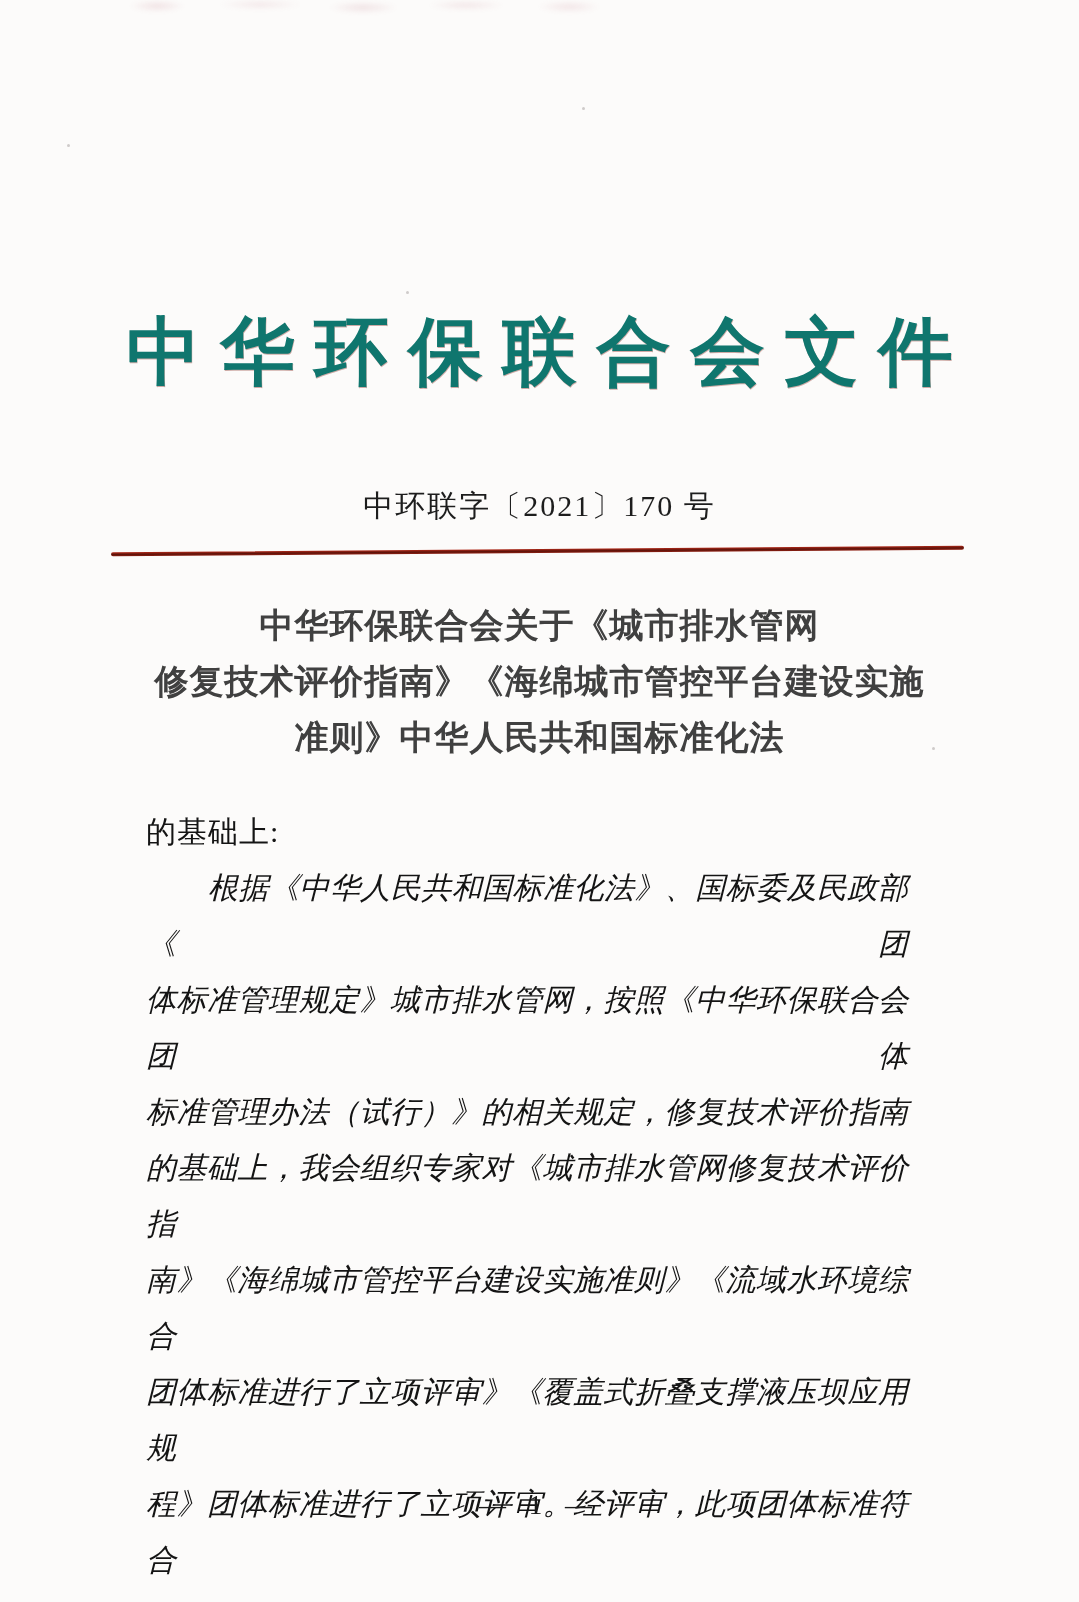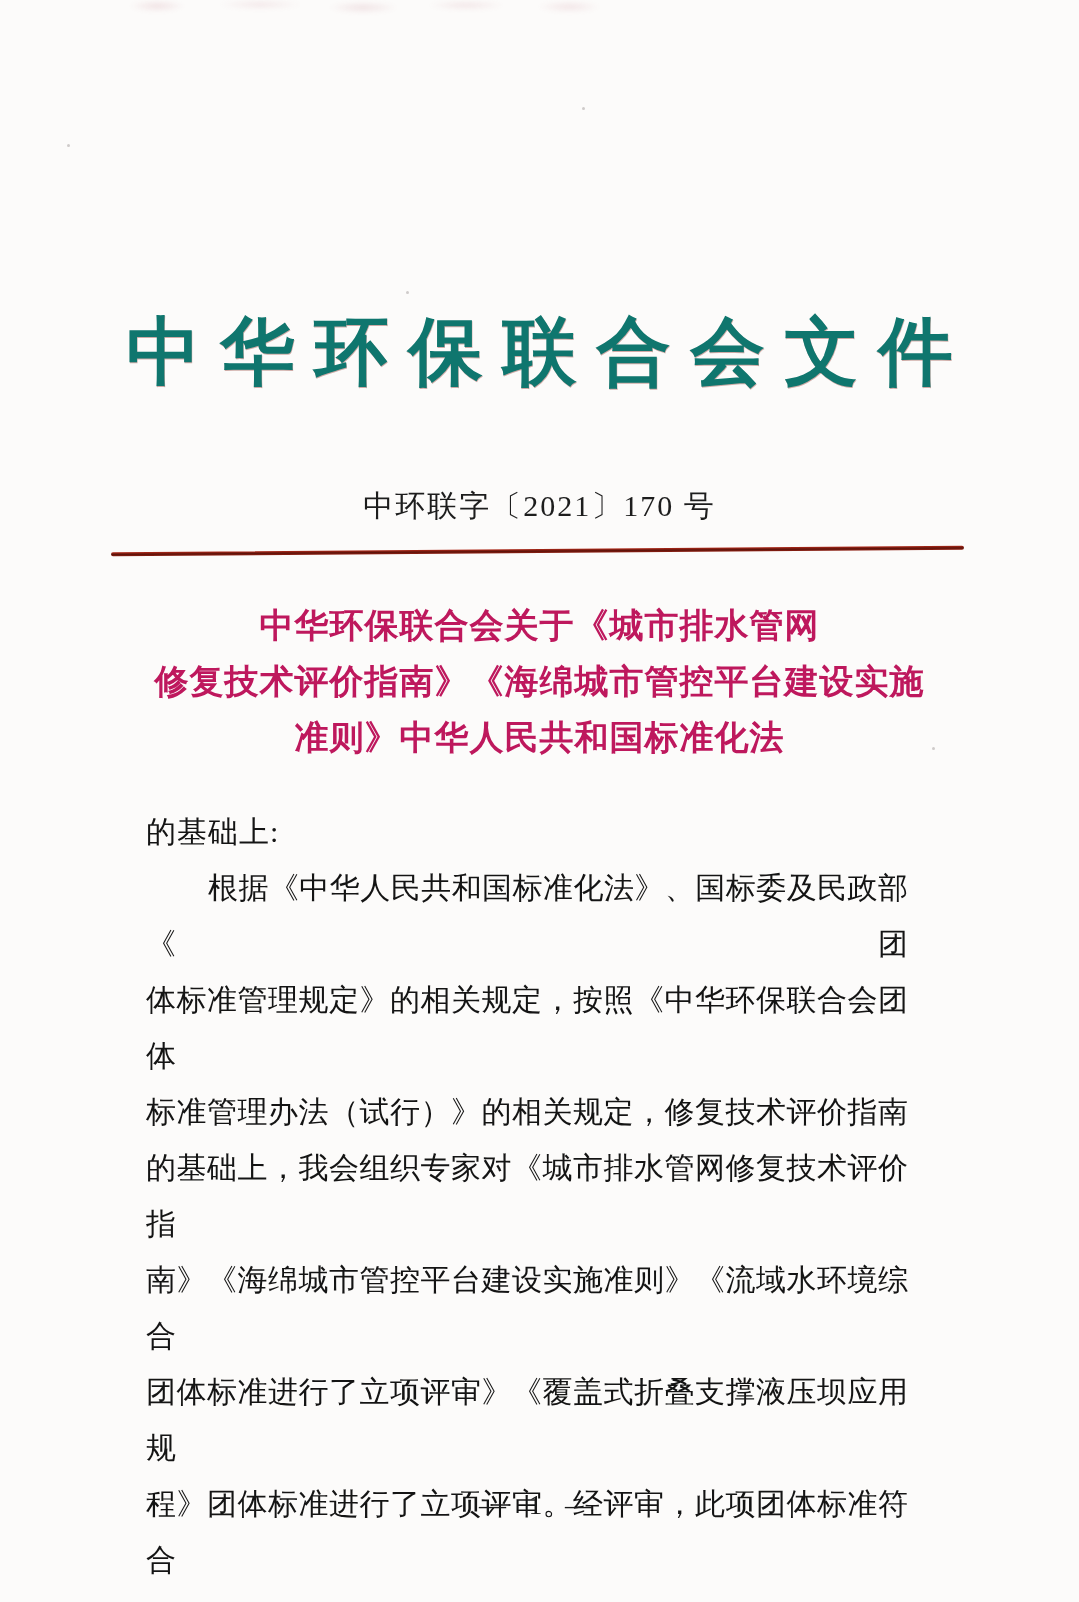--- a/index.html
+++ b/index.html
@@ -72,40 +72,41 @@
 
   .doc-title {
     position: absolute;
     top: 597px; left: 0;
     width: 100%;
     text-align: center;
     font-family: "Liberation Sans", "DejaVu Sans", sans-serif;
     font-weight: bold;
     font-size: 34px;
     line-height: 56px;
-    color: #be185d;
+    color: #404040;
     letter-spacing: 1px;
   }
 
   .body-text {
     position: absolute;
     top: 804px; left: 146px;
     width: 762px;
     font-size: 30px;
     line-height: 56px;
     color: #141414;
   }
   .salutation {
     text-align: left;
     letter-spacing: 1px;
   }
   .para-line {
     text-align: justify;
     text-align-last: justify;
     text-justify: inter-character;
+    font-style: italic;
   }
   .para-line.first { text-indent: 62px; }
 
   .page-footer {
     position: absolute;
     top: 1490px; left: 0;
     width: 100%;
     text-align: center;
     font-size: 27px;
     letter-spacing: 8px;
@@ -131,21 +132,21 @@
 
   <div class="doc-title">
     <div>中华环保联合会关于《城市排水管网</div>
     <div>修复技术评价指南》《海绵城市管控平台建设实施</div>
     <div>准则》中华人民共和国标准化法</div>
   </div>
 
   <div class="body-text">
     <div class="salutation">的基础上:</div>
     <div class="para-line first">根据《中华人民共和国标准化法》、国标委及民政部《团</div>
-    <div class="para-line">体标准管理规定》的相关规定，按照《中华环保联合会团体</div>
+    <div class="para-line">体标准管理规定》城市排水管网，按照《中华环保联合会团体</div>
     <div class="para-line">标准管理办法（试行）》的相关规定，修复技术评价指南</div>
     <div class="para-line">的基础上，我会组织专家对《城市排水管网修复技术评价指</div>
     <div class="para-line">南》《海绵城市管控平台建设实施准则》《流域水环境综合</div>
     <div class="para-line">团体标准进行了立项评审》《覆盖式折叠支撑液压坝应用规</div>
     <div class="para-line">程》团体标准进行了立项评审。经评审，此项团体标准符合</div>
 
   </div>
 
   <div class="page-footer">— 1 —</div>
 

